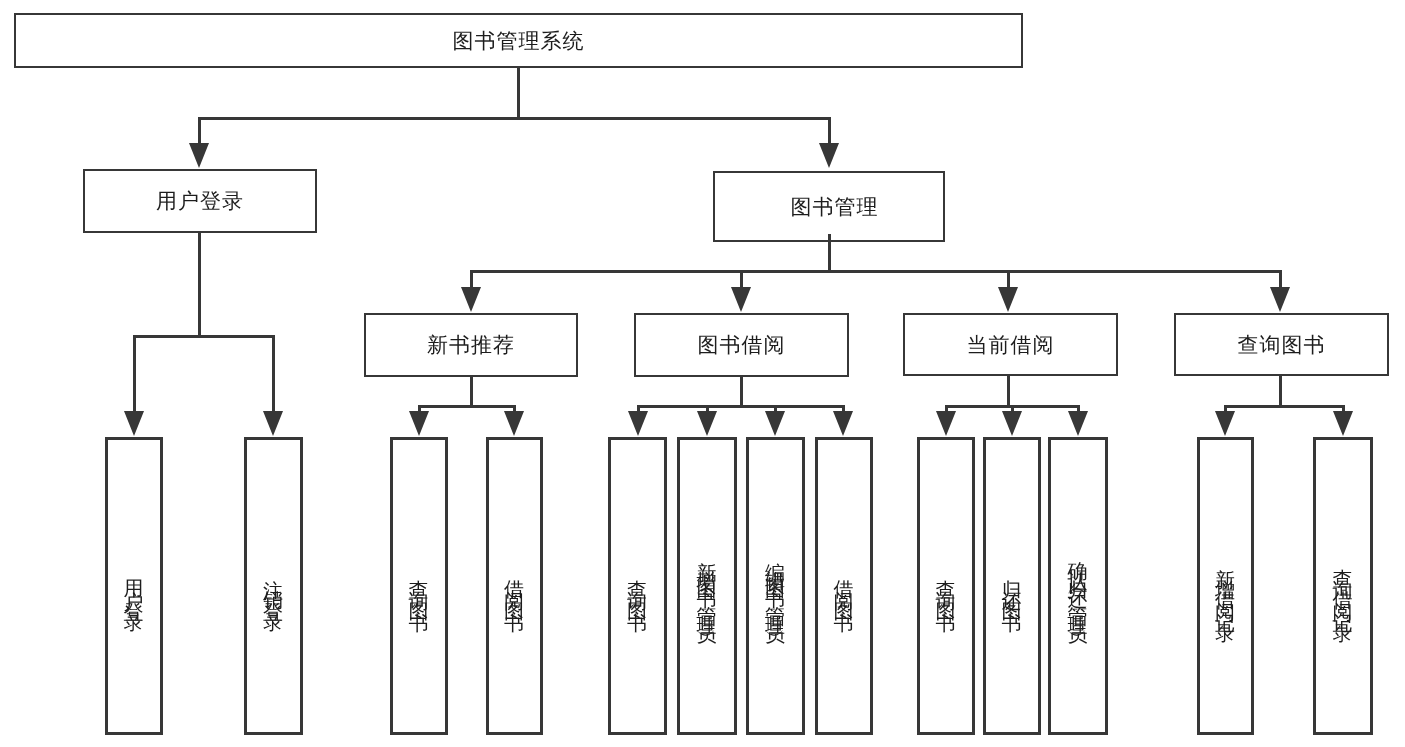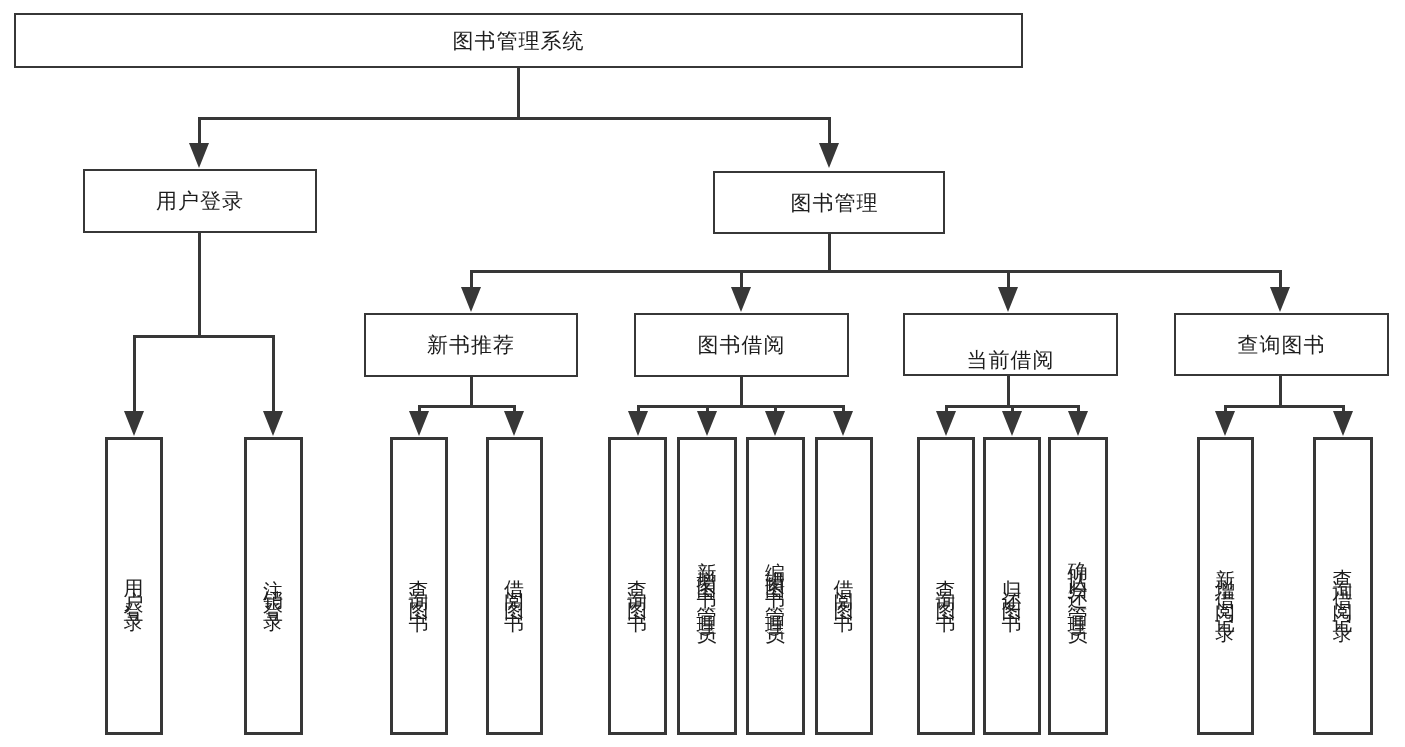--- a/index.html
+++ b/index.html
@@ -66,31 +66,31 @@
 
 <div class="canvas">
 
   <div class="hbox thin" style="left:14px;top:13px;width:1009px;height:55px;">
     <span>图书管理系统</span>
   </div>
 
   <div class="hbox thin" style="left:83px;top:169px;width:234px;height:64px;">
     <span>用户登录</span>
   </div>
-  <div class="hbox thin" style="left:713px;top:171px;width:232px;height:63px;padding-left:11px;">
+  <div class="hbox thin" style="left:713px;top:171px;width:232px;height:71px;padding-left:11px;">
     <span>图书管理</span>
   </div>
 
   <div class="hbox thin" style="left:364px;top:313px;width:214px;height:64px;">
     <span>新书推荐</span>
   </div>
   <div class="hbox thin" style="left:634px;top:313px;width:215px;height:64px;">
     <span>图书借阅</span>
   </div>
-  <div class="hbox thin" style="left:903px;top:313px;width:215px;height:63px;align-items:flex-end;">
+  <div class="hbox thin" style="left:903px;top:313px;width:215px;height:63px;">
     <span>当前借阅</span>
   </div>
   <div class="hbox thin" style="left:1174px;top:313px;width:215px;height:63px;">
     <span>查询图书</span>
   </div>
 
   <div class="vbox" style="left:105px;width:58px;">
     <span class="vtext">用户登录</span>
   </div>
   <div class="vbox" style="left:244px;width:59px;">

